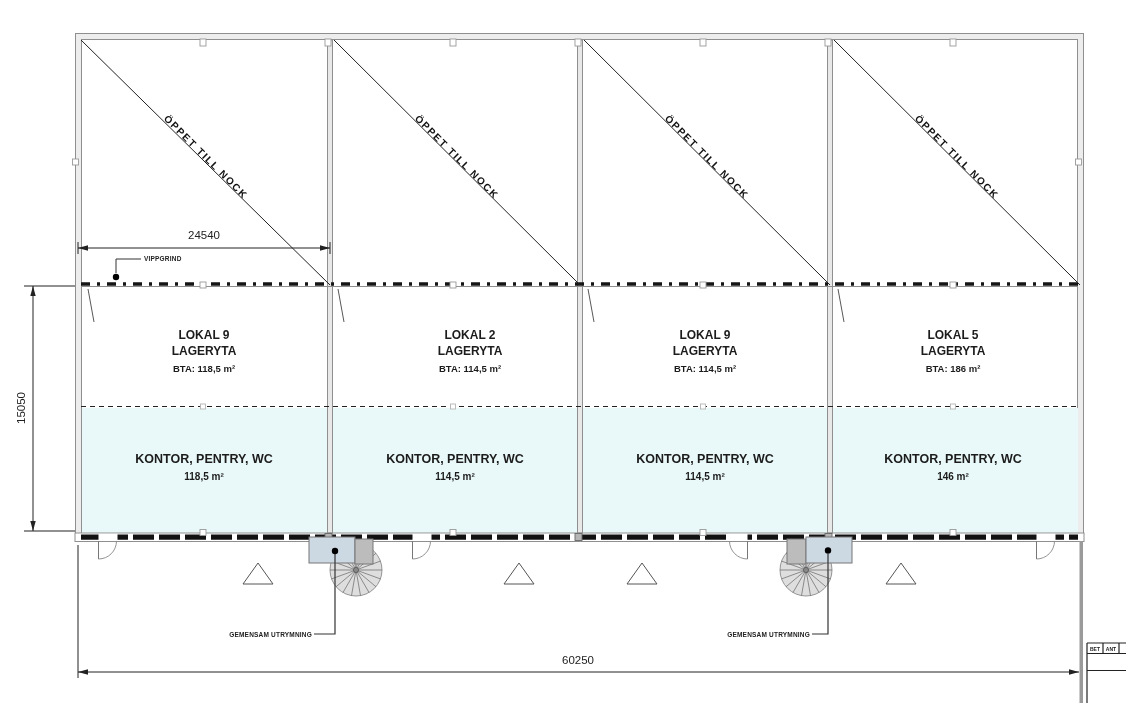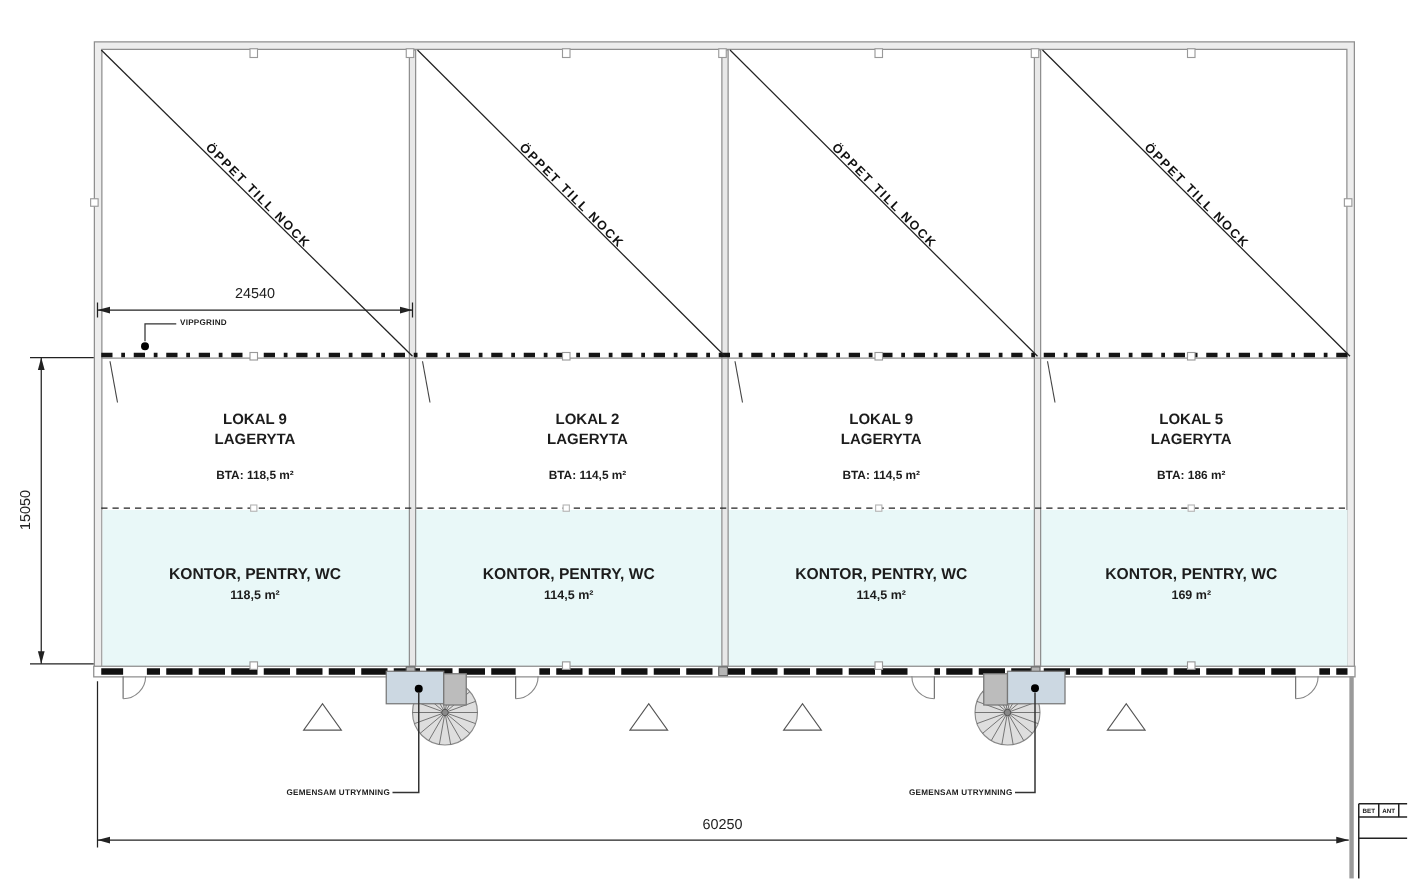--- a/index.html
+++ b/index.html
@@ -3,21 +3,21 @@
 <meta charset="utf-8">
 <style>
   html,body{margin:0;padding:0;background:#fff;}
   #canvas{
     position:relative;width:1126px;height:703px;background:#fff;overflow:hidden;
     font-family:"Liberation Sans","DejaVu Sans",sans-serif;color:#1c1c1c;
   }
   #plan{position:absolute;left:0;top:0;}
   .t{position:absolute;transform:translateX(-50%);text-align:center;white-space:nowrap;}
   .unit-label{top:327px;font-weight:bold;font-size:12px;line-height:16px;}
-  .unit-label .bta{font-size:9.5px;margin-top:14px;}
+  .unit-label .bta{font-size:9.5px;margin-top:2px;}
   .office-label{top:452px;font-weight:bold;font-size:12.5px;}
   .office-label .area{font-size:10px;font-weight:700;margin-top:5px;}
   .diag{position:absolute;font-size:10px;font-weight:600;letter-spacing:1.6px;white-space:nowrap;
         transform:translate(-50%,-50%) rotate(45deg);color:#111;}
   .dim{position:absolute;font-size:11.5px;color:#222;transform:translateX(-50%);white-space:nowrap;}
   .dim-v{position:absolute;font-size:11.5px;color:#222;white-space:nowrap;
          transform:translate(-50%,-50%) rotate(-90deg);}
   .tiny{position:absolute;font-size:6.5px;font-weight:bold;color:#222;letter-spacing:.2px;white-space:nowrap;}
   .tiny.r{text-align:right;}
   .tbl-h{position:absolute;font-size:5px;font-weight:bold;color:#222;transform:translate(-50%,-50%);}
@@ -245,21 +245,21 @@
   <div class="t office-label" style="left:455px">
     <div>KONTOR, PENTRY, WC</div>
     <div class="area">114,5 m²</div>
   </div>
   <div class="t office-label" style="left:705px">
     <div>KONTOR, PENTRY, WC</div>
     <div class="area">114,5 m²</div>
   </div>
   <div class="t office-label" style="left:953px">
     <div>KONTOR, PENTRY, WC</div>
-    <div class="area">169 m²</div>
+    <div class="area">146 m²</div>
   </div>
 
   <div class="dim" style="left:204px;top:229px">24540</div>
   <div class="dim-v" style="left:21px;top:408px">15050</div>
   <div class="dim" style="left:578px;top:654px">60250</div>
 
   <div class="tiny" style="left:144px;top:255px">VIPPGRIND</div>
   <div class="tiny r" style="left:222px;top:631px;width:90px">GEMENSAM UTRYMNING</div>
   <div class="tiny r" style="left:720px;top:631px;width:90px">GEMENSAM UTRYMNING</div>
 

